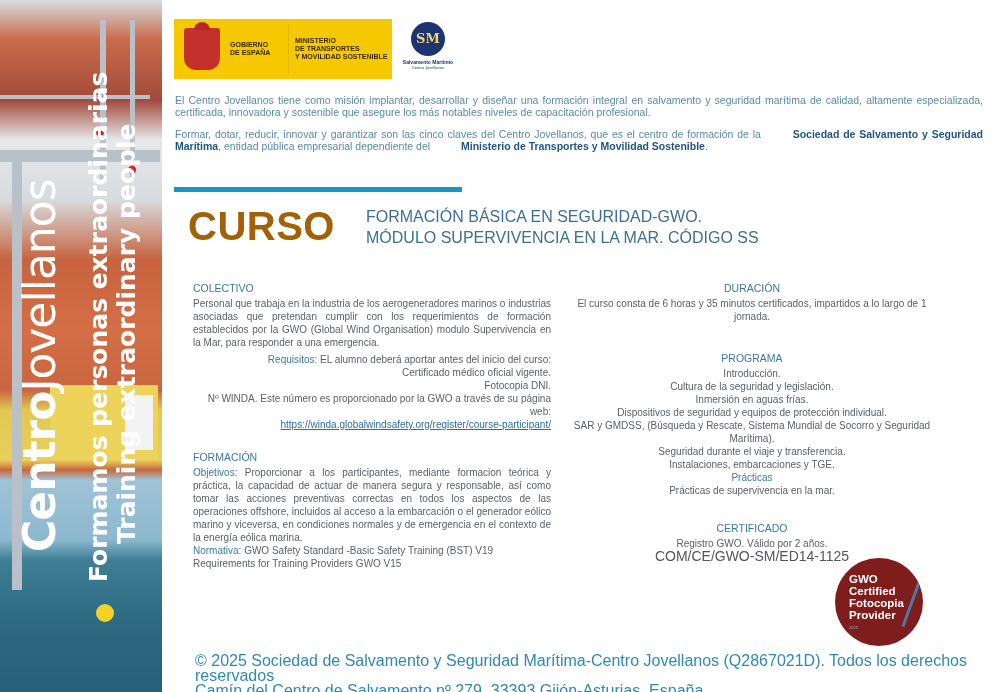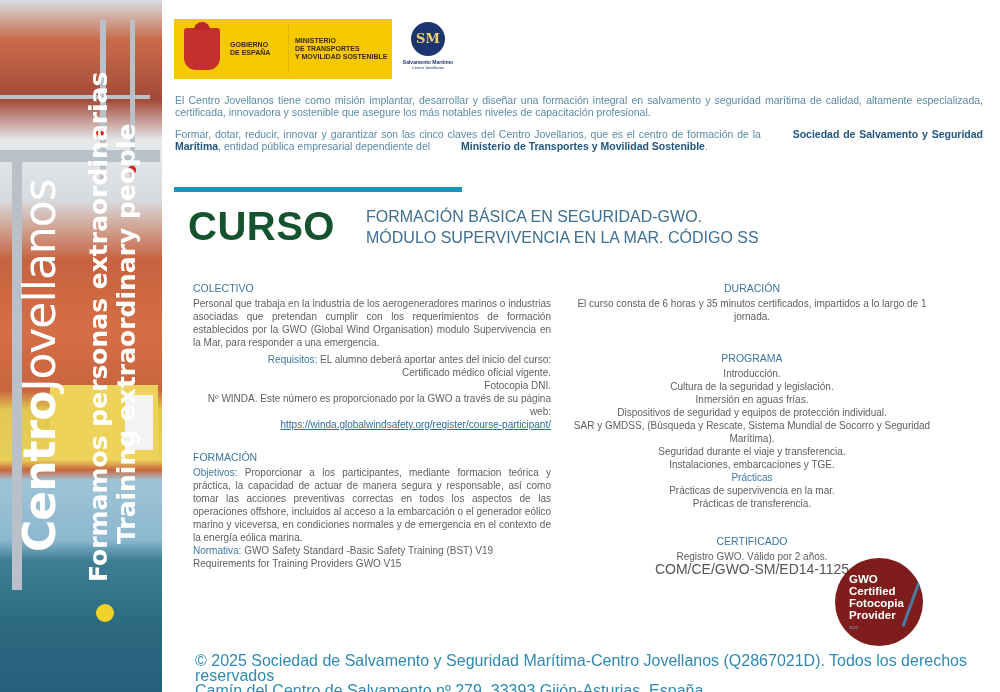--- a/index.html
+++ b/index.html
@@ -44,21 +44,21 @@
   .sm-t1 { font-size: 5px; color: #1c3470; font-weight: bold; margin-top: 3px; white-space: nowrap; }
   .sm-t2 { font-size: 4px; color: #1c3470; white-space: nowrap; }
 
   
   .intro { position: absolute; left: 175px; top: 94px; width: 808px; font-size: 10.5px; line-height: 12px; color: #5a8aa8; text-align: justify; }
   .intro p { margin-bottom: 10px; }
   .intro b { color: #1f5582; font-weight: bold; padding-left: 28px; }
 
   .bar { position: absolute; left: 174px; top: 187px; width: 288px; height: 5px; background: #1a95bd; }
 
-  .curso { position: absolute; left: 188px; top: 204px; font-size: 40px; font-weight: bold; color: #14532d; letter-spacing: 0.5px; }
+  .curso { position: absolute; left: 188px; top: 204px; font-size: 40px; font-weight: bold; color: #a16207; letter-spacing: 0.5px; }
   .course-title { position: absolute; left: 366px; top: 206px; font-size: 16px; line-height: 21px; color: #3e6f92; }
 
   
   .col { position: absolute; font-size: 10px; line-height: 13px; color: #5c6166; text-align: center; }
   .col-left { left: 193px; top: 282px; width: 358px; text-align: justify; }
   .col-right { left: 572px; top: 282px; width: 360px; }
   .h { color: #3f77a0; font-size: 10.5px; margin-bottom: 2px; }
   .lbl { color: #3f77a0; }
   .gap { height: 12px; }
   .link { color: #2b6da6; text-decoration: underline; }
@@ -155,21 +155,20 @@
     <div>Introducción.</div>
     <div>Cultura de la seguridad y legislación.</div>
     <div>Inmersión en aguas frías.</div>
     <div>Dispositivos de seguridad y equipos de protección individual.</div>
     <div>SAR y GMDSS, (Búsqueda y Rescate, Sistema Mundial de Socorro y Seguridad Marítima).</div>
     <div>Seguridad durante el viaje y transferencia.</div>
     <div>Instalaciones, embarcaciones y TGE.</div>
   </div>
   <div class="lbl">Prácticas</div>
   <div>Prácticas de supervivencia en la mar.</div>
-  <div>Prácticas de transferencia.</div>
   <div class="gap" style="height:25px"></div>
   <div class="h">CERTIFICADO</div>
   <div>Registro GWO. Válido por 2 años.</div>
   <div class="code">COM/CE/GWO-SM/ED14-1125</div>
 </div>
 
 <div class="badge">
   <div class="badge-line"></div>
   <div class="badge-txt">
     <div>GWO</div>

